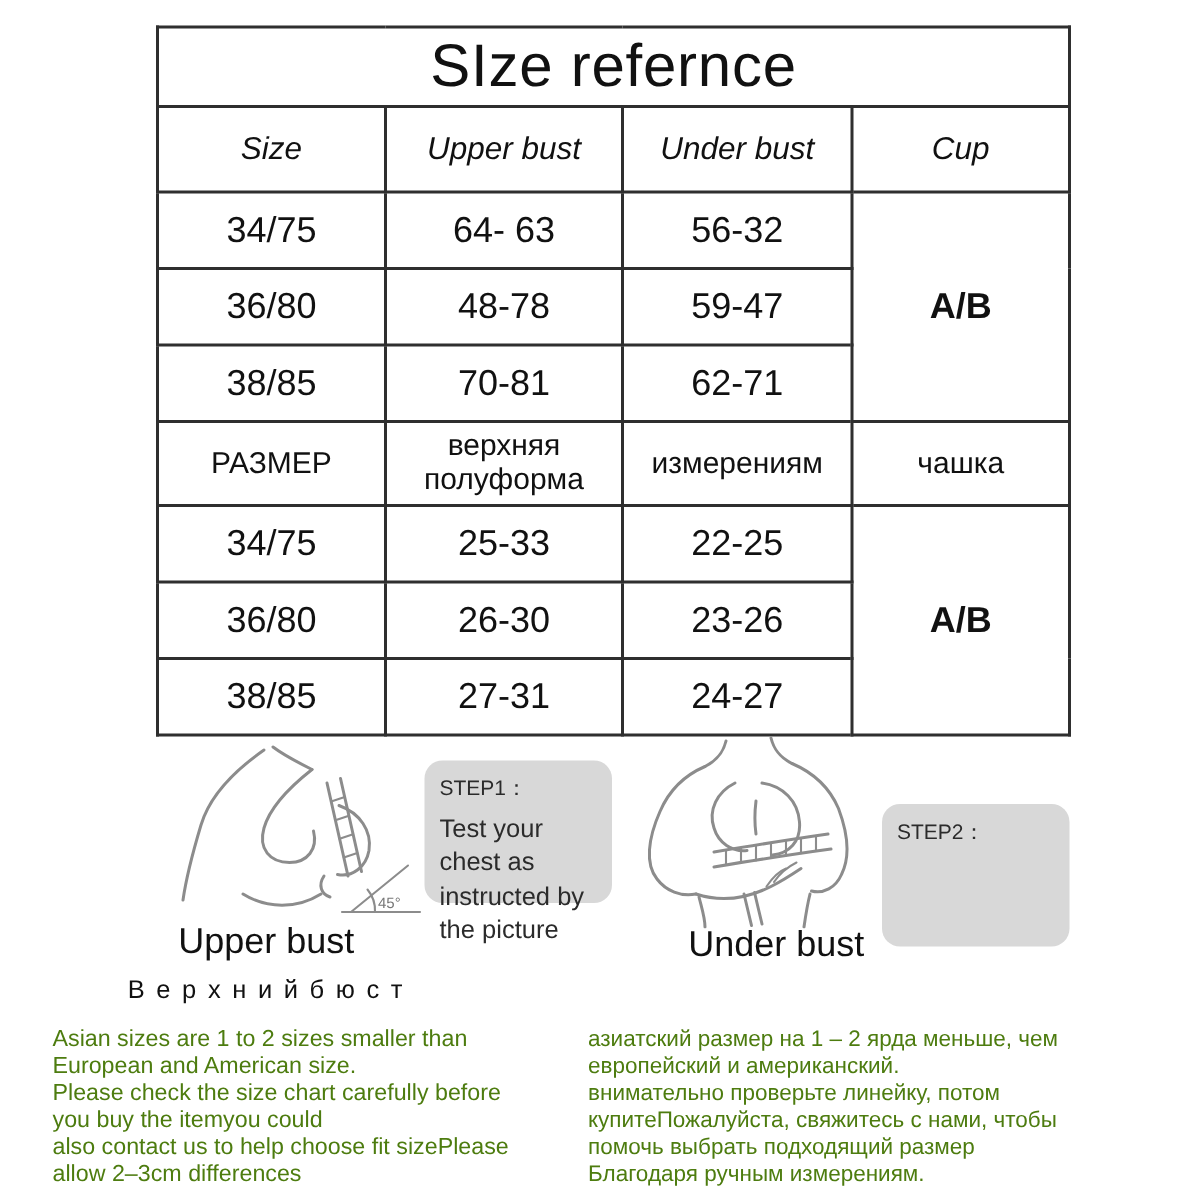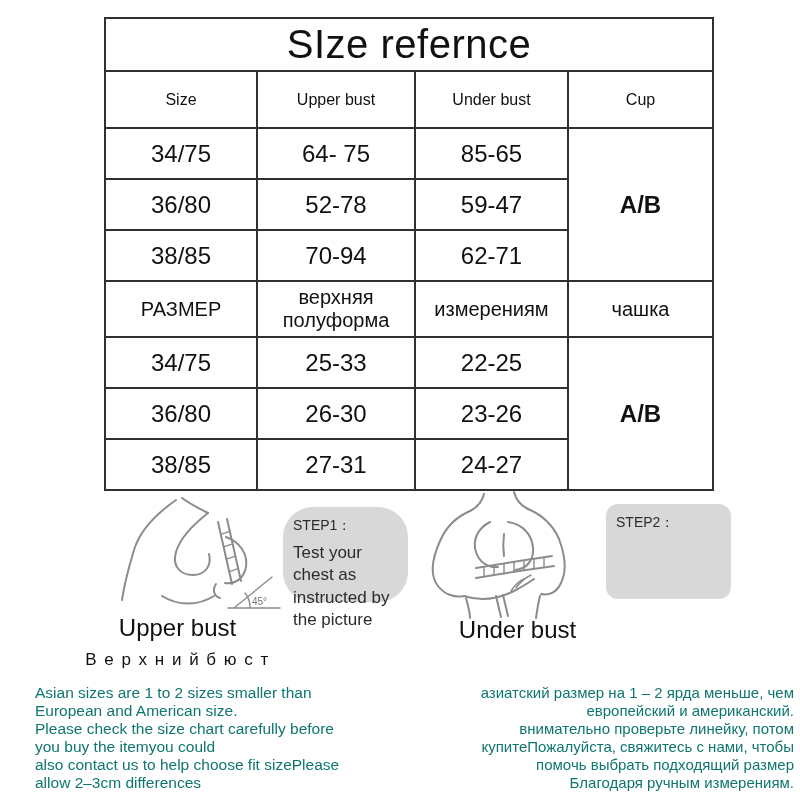--- a/index.html
+++ b/index.html
@@ -10,44 +10,44 @@
   
   .size-table {
     position:absolute; left:104px; top:17px; width:608px;
     border-collapse:collapse; table-layout:fixed;
   }
   .size-table td {
     border:2px solid #2f2f2f; text-align:center; vertical-align:middle;
     padding:0; color:#111;
   }
   .title-cell   { font-size:40px; height:51px; letter-spacing:0.5px; }
-  .head-en td   { font-size:16px; height:55px; }
+  .head-en td   { font-size:21px; height:55px;font-style:italic; }
   .row-en td    { font-size:24px; height:49px; }
   .head-ru td   { font-size:20px; height:54px; line-height:1.15; }
   .row-ru td    { font-size:24px; height:49px; }
   .cup-cell     { font-size:36px;font-weight:bold; }
   
   .fig { position:absolute; }
   .step-box {
     position:absolute; width:125px; height:95px; background:#d8d8d8;
     border-radius:12px; box-sizing:border-box; padding:10px 8px 8px 10px;
     color:#2b2b2b;
   }
   .step-title { font-size:14px; margin-bottom:7px; }
   .step-body  { font-size:17px; line-height:1.32; }
   .fig-label { position:absolute; text-align:center; color:#111; }
   .fig-label .en { font-size:24px; }
   .fig-label .ru { font-size:17px; letter-spacing:1.5px; margin-top:8px; }
   .fig-label-under .ru { letter-spacing:2.5px; }
   
   .note {
-    position:absolute; top:684px; white-space:pre-line; color:#0f766e;
+    position:absolute; top:684px; white-space:pre-line; color:#4d7c0f;
   }
   .note-en { left:35px;  width:358px; font-size:15.5px; line-height:1.16; }
-  .note-ru { left:392px; width:402px; font-size:15px;   line-height:1.2;text-align:right; }
+  .note-ru { left:392px; width:402px; font-size:15px;   line-height:1.2; }
   svg .line { fill:none; stroke:#8c8c8c; stroke-width:2; stroke-linecap:round; stroke-linejoin:round; }
   svg .thin { fill:none; stroke:#8c8c8c; stroke-width:1.4; stroke-linecap:round; }
 </style>
 </head>
 <body>
 
 <div class="canvas">
 
   <table class="size-table">
     <colgroup>
@@ -61,32 +61,32 @@
       <td class="title-cell" colspan="4">SIze refernce</td>
     </tr>
     <tr class="head-en">
       <td>Size</td>
       <td>Upper bust</td>
       <td>Under bust</td>
       <td>Cup</td>
     </tr>
     <tr class="row-en">
       <td>34/75</td>
-      <td>64- 75</td>
-      <td>85-65</td>
+      <td>64- 63</td>
+      <td>56-32</td>
       <td class="cup-cell" rowspan="3">A/B</td>
     </tr>
     <tr class="row-en">
       <td>36/80</td>
-      <td>52-78</td>
+      <td>48-78</td>
       <td>59-47</td>
     </tr>
     <tr class="row-en">
       <td>38/85</td>
-      <td>70-94</td>
+      <td>70-81</td>
       <td>62-71</td>
     </tr>
     <tr class="head-ru">
       <td>РАЗМЕР</td>
       <td>верхняя полуформа</td>
       <td>измерениям</td>
       <td>чашка</td>
     </tr>
     <tr class="row-ru">
       <td>34/75</td>
@@ -119,21 +119,21 @@
     <path class="thin" d="M133.2,79.6 L142.2,76.6"></path>
     <path class="line" d="M130,45 C144,50 152,62 150,75 C148,86 139,93 129,91"></path>
     <path class="line" d="M120,92 C116,98 118,104 124,106"></path>
     <path class="line" d="M66,104 C82,114 102,114 118,104"></path>
     <path class="thin" d="M132,116 L184,116"></path>
     <path class="thin" d="M138,116 L176,85"></path>
     <path class="thin" d="M154,116 A22,22 0 0 0 149,101"></path>
     <text x="156" y="113" font-size="10" fill="#777777" font-family="Liberation Sans, sans-serif">45°</text>
   </svg>
 
-  <div class="step-box" style="left:283px; top:507px;border-radius:30px;">
+  <div class="step-box" style="left:283px; top:507px;">
     <div class="step-title">STEP1：</div>
     <div class="step-body">Test your chest as instructed by the picture</div>
   </div>
 
   <svg class="fig" style="left:412px; top:484px;" width="175" height="135" viewBox="0 0 175 135">
     <path class="line" d="M72,10 C70,18 66,23 58,27"></path>
     <path class="line" d="M58,27 C44,33 34,43 28,57 C20,75 18,92 26,102 C32,110 42,114 52,112"></path>
     <path class="line" d="M52,112 C70,118 88,114 102,107 C110,103 116,99 122,95"></path>
     <path class="line" d="M102,8 C104,16 108,21 116,25"></path>
     <path class="line" d="M116,25 C130,31 141,41 147,55 C153,71 155,87 149,99 C145,108 137,112 129,110"></path>
@@ -150,21 +150,21 @@
     <path class="thin" d="M122,74.8 L122,84.8"></path>
     <path class="thin" d="M132,73.3 L132,83.3"></path>
     <path class="thin" d="M104,104 C108,98 113,94 119,91"></path>
     <path class="thin" d="M99,107 C103,101 107,97 112,95"></path>
     <path class="line" d="M54,114 C56,122 58,128 58,134"></path>
     <path class="line" d="M128,112 C126,120 125,127 124,134"></path>
     <path class="line" d="M84,112 L89,133"></path>
     <path class="line" d="M91,111 L96,132"></path>
   </svg>
 
-  <div class="step-box" style="left:588px; top:504px;margin-left:18px;">
+  <div class="step-box" style="left:588px; top:536px;">
     <div class="step-title">STEP2：</div>
   </div>
 
   <div class="fig-label" style="left:80px; top:614px; width:195px;">
     <div class="en">Upper bust</div>
     <div class="ru">В е р х н и й б ю с т</div>
   </div>
   <div class="fig-label fig-label-under" style="left:390px; top:616px; width:255px;">
     <div class="en">Under bust</div>
   </div>

